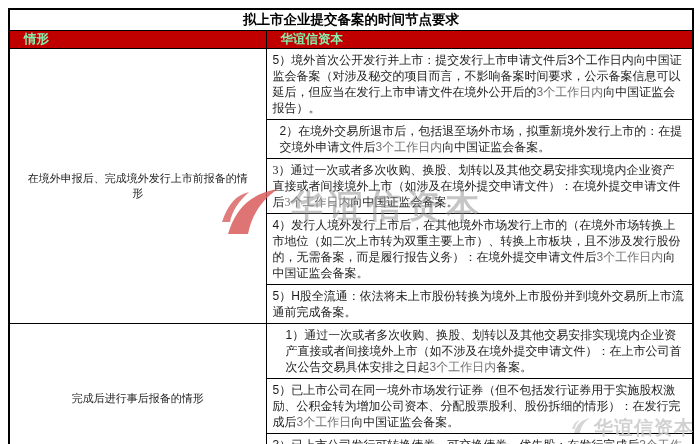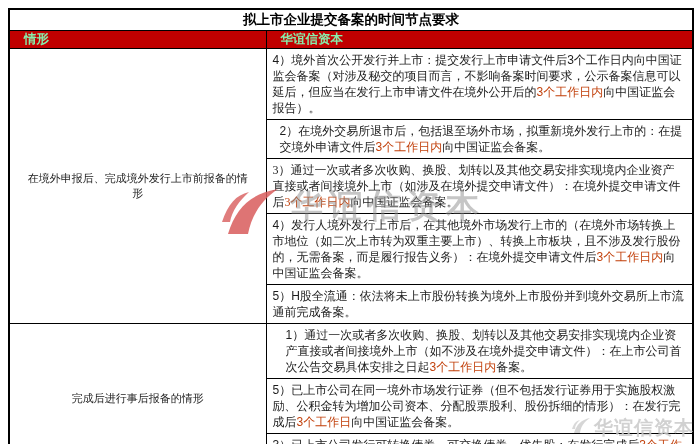--- a/index.html
+++ b/index.html
@@ -46,21 +46,21 @@
     line-height:15px;
   }
   td.time{
     font-size:12px;
     color:#1c1c1c;
     padding:3px 6px;
     line-height:16px;
     vertical-align:middle;
     text-align:left;
   }
-  .hl{color:#c2410c;}
+  .hl{color:#737373;}
   
   .wm-center{
     position:absolute;left:222px;top:186px;
     display:flex;align-items:flex-start;
     pointer-events:none;z-index:5;
   }
   .wm-center .wm-text{
     font-size:33px;
     font-weight:bold;
     letter-spacing:6px;
@@ -106,21 +106,21 @@
         <td class="title-cell" colspan="2">拟上市企业提交备案的时间节点要求</td>
       </tr>
       <tr>
         <th class="hdr">情形</th>
         <th class="hdr">华谊信资本</th>
       </tr>
     </thead>
     <tbody id="rows-body">
         <tr>
           <td class="sit" rowspan="5">在境外申报后、完成境外发行上市前报备的情形</td>
-          <td class="time" style="height: 56px;"><span>4）境外首次公开发行并上市：提交发行上市申请文件后3个工作日内向中国证监会备案（对涉及秘交的项目而言，不影响备案时间要求，公示备案信息可以延后，但应当在发行上市申请文件在境外公开后的</span><span class="hl">3个工作日内</span><span>向中国证监会报告）。</span></td>
+          <td class="time" style="height: 56px;"><span>5）境外首次公开发行并上市：提交发行上市申请文件后3个工作日内向中国证监会备案（对涉及秘交的项目而言，不影响备案时间要求，公示备案信息可以延后，但应当在发行上市申请文件在境外公开后的</span><span class="hl">3个工作日内</span><span>向中国证监会报告）。</span></td>
         </tr>
         <tr>
           <td class="time" style="height: 27px; padding-left: 13px;"><span>2）在境外交易所退市后，包括退至场外市场，拟重新境外发行上市的：在提交境外申请文件后</span><span class="hl">3个工作日内</span><span>向中国证监会备案。</span></td>
         </tr>
         <tr>
           <td class="time" style="height: 48px; font-family: Liberation Serif, serif;"><span>3）通过一次或者多次收购、换股、划转以及其他交易安排实现境内企业资产直接或者间接境外上市（如涉及在境外提交申请文件）：在境外提交申请文件后</span><span class="hl">3个工作日内</span><span>向中国证监会备案。</span></td>
         </tr>
         <tr>
           <td class="time" style="height: 54px; margin-left: 8px;"><span>4）发行人境外发行上市后，在其他境外市场发行上市的（在境外市场转换上市地位（如二次上市转为双重主要上市）、转换上市板块，且不涉及发行股份的，无需备案，而是履行报告义务）：在境外提交申请文件后</span><span class="hl">3个工作日内</span><span>向中国证监会备案。</span></td>
         </tr>

